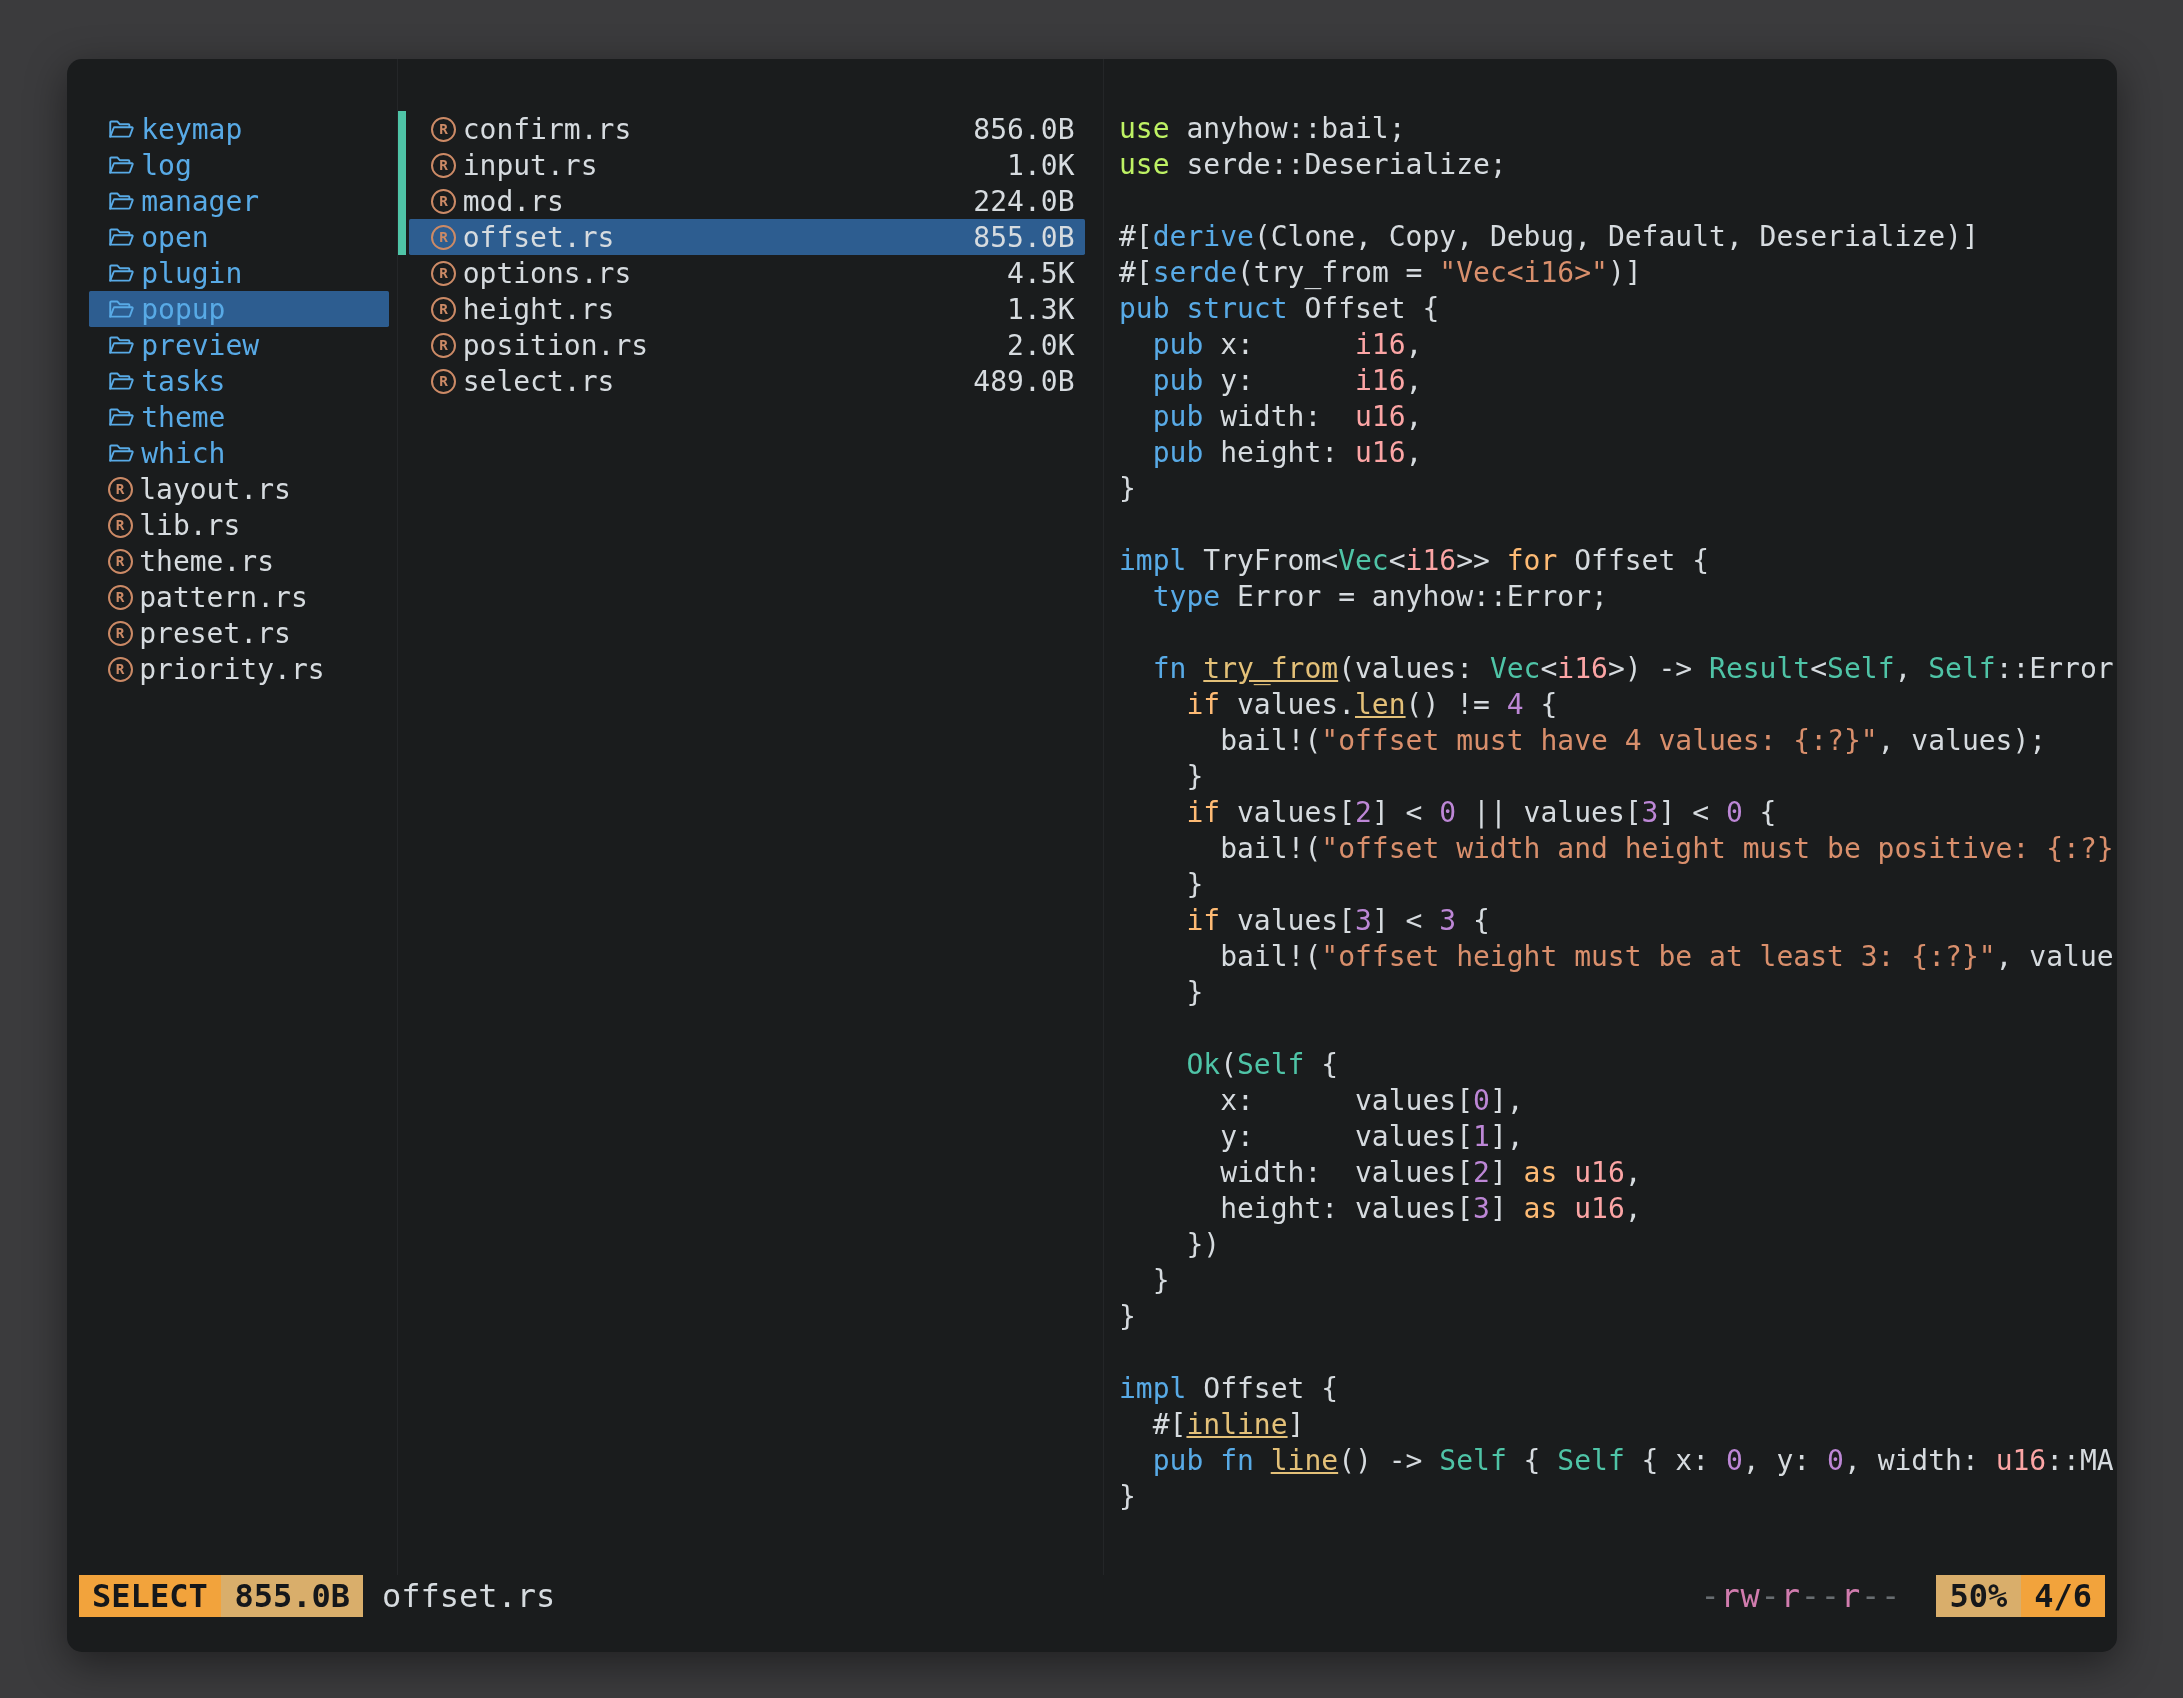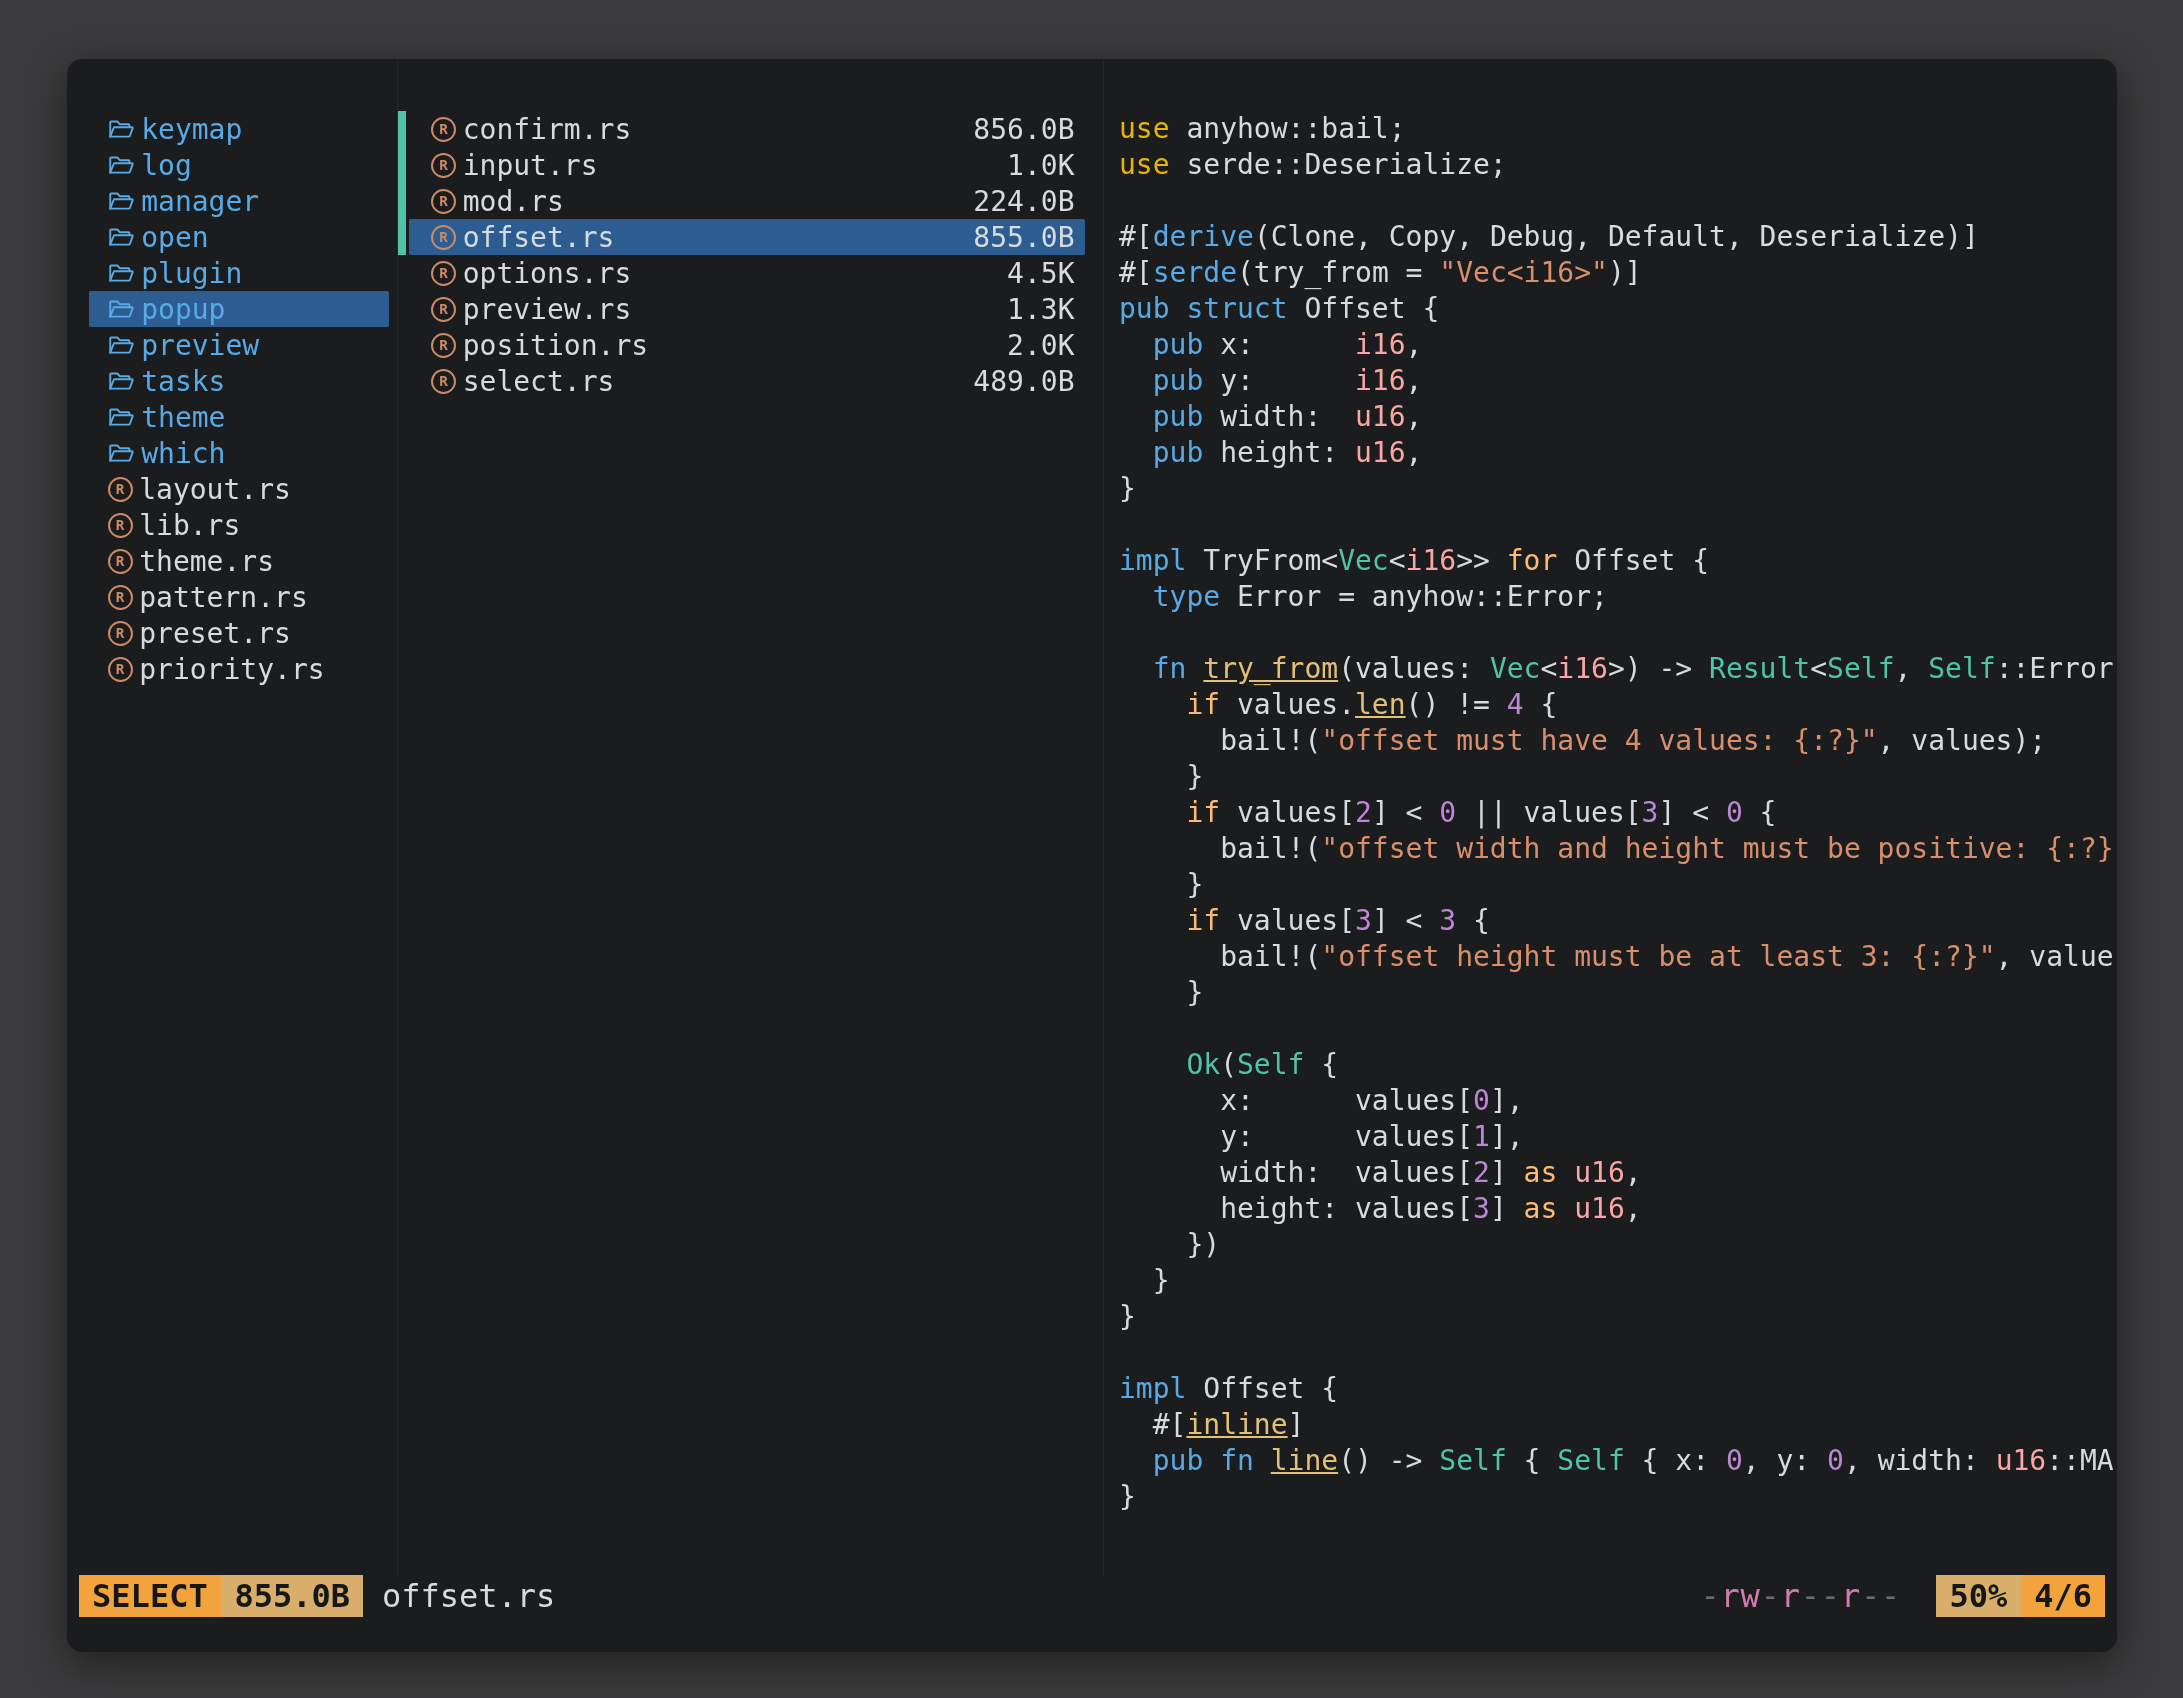--- a/index.html
+++ b/index.html
@@ -40,21 +40,21 @@
   .code{font-size:28px;line-height:36px;white-space:pre;color:#d6dbdf;}
   .code-line{height:36px;}
   .tk-p{color:#d6dbdf;}
   .tk-b{color:#58aae6;}
   .tk-m{color:#fdba74;text-align:center;}
   .tk-t{color:#4fc4a7;}
   .tk-o{color:#fca5a5;}
   .tk-s{color:#d98f6c;}
   .tk-y{color:#e3c078;text-decoration:underline;}
   .tk-n{color:#bd87d6;}
-  .tk-u{color:#eab308;}
+  .tk-u{color:#bef264;}
 
   
   .statusbar{height:42px;margin:0 11.7px 35px 11.7px;display:flex;align-items:center;
              justify-content:space-between;font-size:32px;}
   .status-left,.status-right{display:flex;align-items:center;}
   .badge{height:42px;line-height:42px;padding:0 13.4px;font-weight:bold;color:#15171a;}
   .badge-bright{background:#f2a33c;}
   .badge-muted{background:#d9ae6b;}
   .status-filename{margin-left:18.5px;color:#d6dbdf;}
   .perms{margin-right:35px;letter-spacing:0.8px;}
@@ -208,21 +208,21 @@
             <span class="fname">offset.rs</span>
             <span class="fsize">855.0B</span>
           </div>
           <div class="file-row">
             <span class="icon rust">R</span>
             <span class="fname">options.rs</span>
             <span class="fsize">4.5K</span>
           </div>
           <div class="file-row">
             <span class="icon rust">R</span>
-            <span class="fname">preview.rs</span>
+            <span class="fname">height.rs</span>
             <span class="fsize">1.3K</span>
           </div>
           <div class="file-row">
             <span class="icon rust">R</span>
             <span class="fname">position.rs</span>
             <span class="fsize">2.0K</span>
           </div>
           <div class="file-row">
             <span class="icon rust">R</span>
             <span class="fname">select.rs</span>

